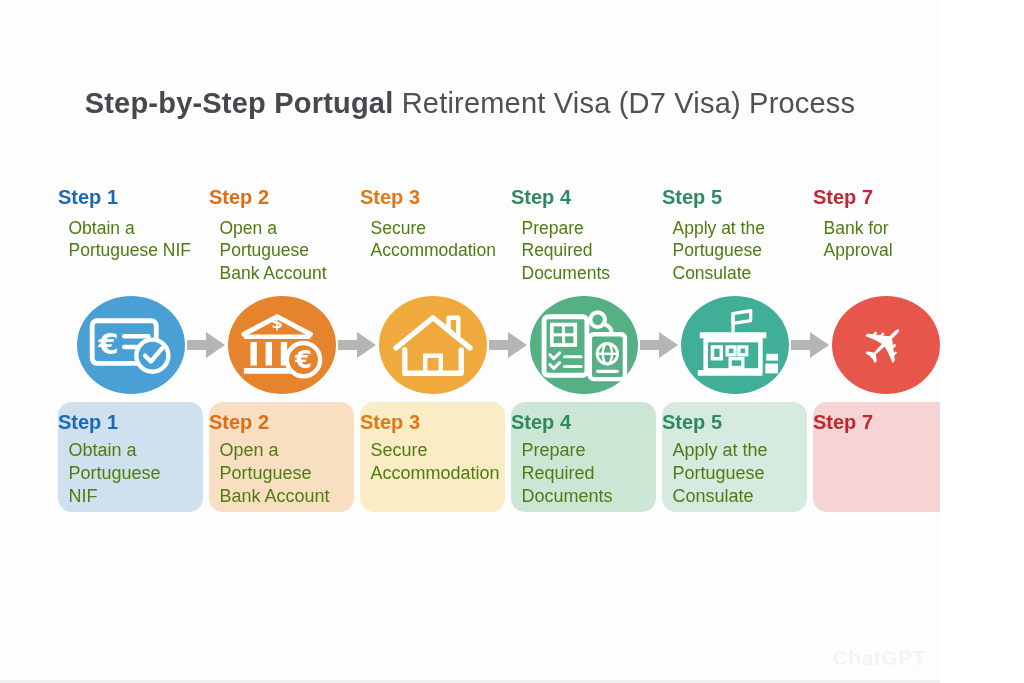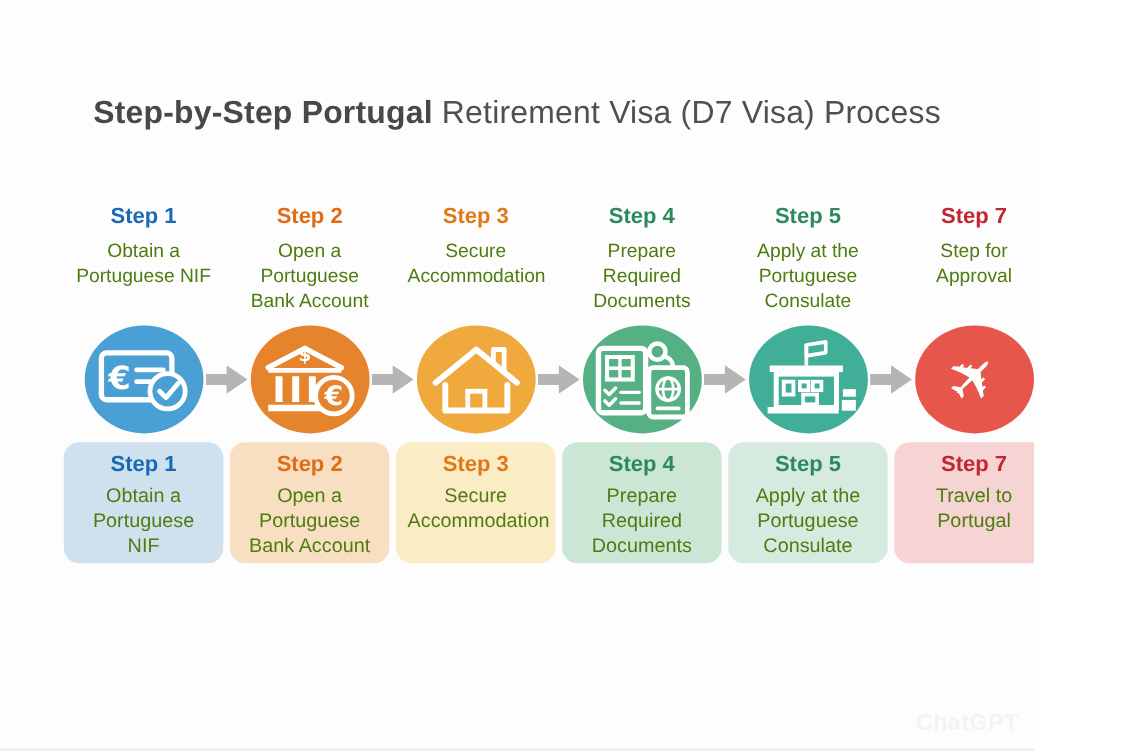--- a/index.html
+++ b/index.html
@@ -19,21 +19,21 @@
     color:#504f53;
     white-space:nowrap;
   }
   .t-bold{font-weight:700;color:#48474b;}
   .t-reg{font-weight:400;}
 
   .row{
     position:absolute;left:58px;width:900px;
     display:flex;gap:6px;
   }
-  .col{flex:0 0 145px;width:145px;text-align:center;box-sizing:border-box;}
+  .col{flex:0 0 145px;width:145px;box-sizing:border-box;}
 
   
   .labels-row{top:186px;}
   .step-head{font-size:20px;font-weight:700;margin-bottom:8px;}
   .step-desc{
     font-size:17.5px;line-height:1.28;color:#4d7c0f;
     max-width:124px;margin:0 auto;
   }
 
   
@@ -99,21 +99,21 @@
     <div class="col">
       <div class="step-head" style="color: rgb(45, 138, 96);">Step 4</div>
       <div class="step-desc">Prepare Required Documents</div>
     </div>
     <div class="col">
       <div class="step-head" style="color: rgb(45, 138, 96);">Step 5</div>
       <div class="step-desc">Apply at the Portuguese Consulate</div>
     </div>
     <div class="col">
       <div class="step-head" style="color: rgb(192, 39, 46);">Step 7</div>
-      <div class="step-desc">Step for Approval</div>
+      <div class="step-desc">Bank for Approval</div>
     </div>
   </div>
 
   <div class="row icons-row">
 
     <div class="col icon-cell">
       <div class="ellipse" style="background-color: rgb(74, 160, 213);">
         <svg width="86" height="66" viewBox="0 0 88 68">
           <rect x="4" y="9" width="66" height="44" rx="5" fill="none" stroke="#fff" stroke-width="5"></rect>
           <text x="21" y="43" font-size="30" font-weight="bold" fill="#fff" text-anchor="middle">€</text>
@@ -231,19 +231,18 @@
     <div class="col card" style="background-color: rgb(204, 230, 214);">
       <div class="step-head" style="color: rgb(45, 138, 96);">Step 4</div>
       <div class="step-desc">Prepare Required Documents</div>
     </div>
     <div class="col card" style="background-color: rgb(214, 234, 224);">
       <div class="step-head" style="color: rgb(45, 138, 96);">Step 5</div>
       <div class="step-desc">Apply at the Portuguese Consulate</div>
     </div>
     <div class="col card" style="background-color: rgb(246, 212, 211);">
       <div class="step-head" style="color: rgb(192, 39, 46);">Step 7</div>
-      <div class="step-desc">Travel to Portugal</div>
     </div>
   </div>
 
   <div class="watermark">ChatGPT</div>
   <div class="bottom-strip"></div>
 </div>
 
 </body></html>

